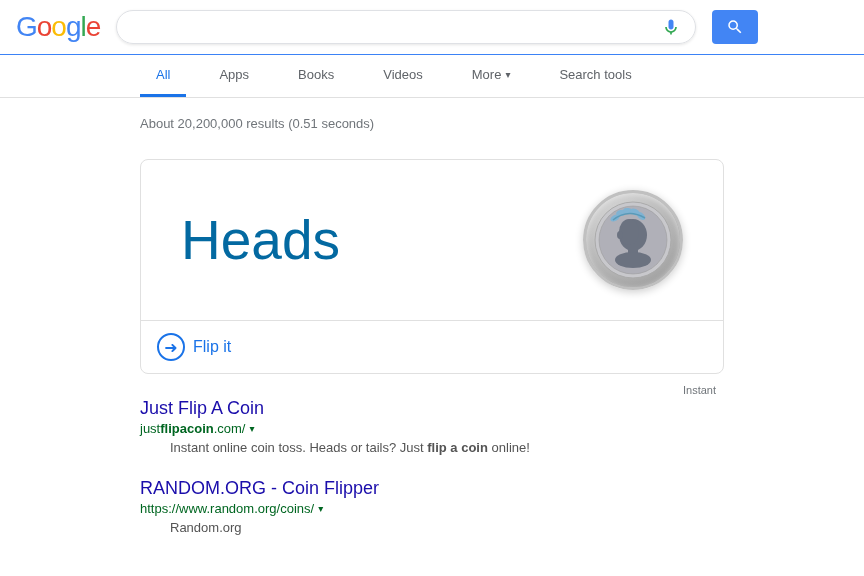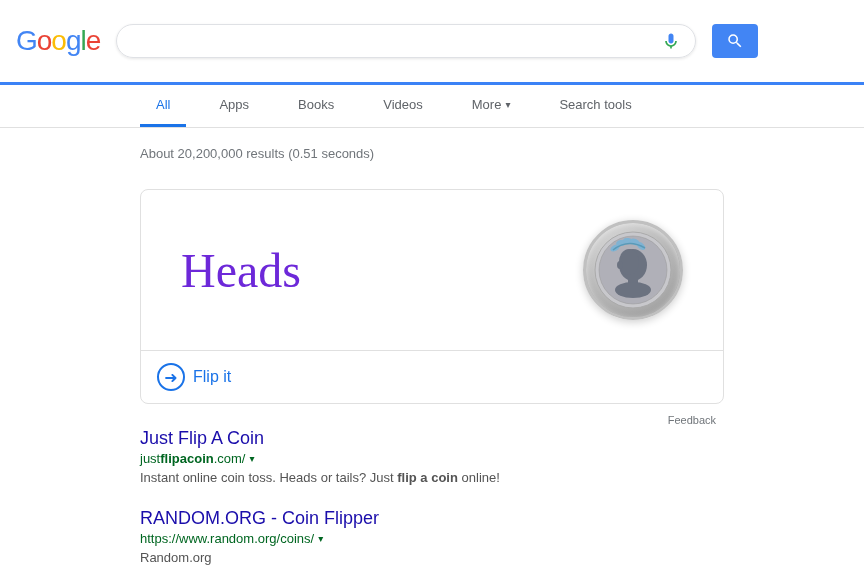--- a/index.html
+++ b/index.html
@@ -2,22 +2,22 @@
 <html><head>
   <meta charset="utf-8">
   <style>
     * { box-sizing: border-box; margin: 0; padding: 0; }
     body { font-family: Arial, sans-serif; background: #fff; color: #222; font-size: 14px; }
 
     
     #header {
       display: flex;
       align-items: center;
-      padding: 24px 16px;
-      border-bottom: 3px solid #3b82f6;
+      padding: 10px 16px;
+      border-bottom: 1px solid #3b82f6;
       gap: 16px;
     }
     #logo-area { display: flex; align-items: center; flex-shrink: 0; }
     .google-logo { font-size: 28px; font-weight: normal; letter-spacing: -1px; }
     .g-blue { color: #4285F4; }
     .g-red { color: #EA4335; }
     .g-yellow { color: #FBBC05; }
     .g-green { color: #34A853; }
 
     #search-bar {
@@ -86,24 +86,23 @@
       margin-bottom: 8px;
     }
     .widget-main {
       display: flex;
       align-items: center;
       justify-content: space-between;
       padding: 30px 40px;
       min-height: 140px;
     }
     .coin-result-text {
-      font-size: 48px;
+      font-size: 55px;
       font-weight: 300;
-      color: #6d28d9;
-      font-family: Liberation Serif, serif;
+      color: #0369a1;
     }
     .coin-image-area {
       width: 100px; height: 100px;
       border-radius: 50%;
       background: radial-gradient(circle at 40% 35%, #e8e8e8, #b0b0b0 60%, #888 100%);
       border: 3px solid #c0c0c0;
       display: flex; align-items: center; justify-content: center;
       overflow: hidden;
       flex-shrink: 0;
       position: relative;
@@ -139,21 +138,21 @@
 
     
     .search-result { margin-bottom: 20px; }
     .result-title { font-size: 18px; color: #1a0dab; text-decoration: none; cursor: pointer; }
     .result-url-line {
       display: flex; align-items: center; gap: 4px;
       margin: 2px 0;
     }
     .result-url { color: #006621; font-size: 13px; }
     .result-arrow { color: #006621; font-size: 10px; cursor: pointer; }
-    .result-snippet { color: #545454; font-size: 13px; line-height: 1.5; }
+    .result-snippet { color: #545454; font-size: 13px; line-height: 1.5; margin-left: 30px; }
   </style>
 </head>
 <body>
 
 <div id="header">
   <div id="logo-area">
     <span class="google-logo">
       <span class="g-blue">G</span><span class="g-red">o</span><span class="g-yellow">o</span><span class="g-blue">g</span><span class="g-green">l</span><span class="g-red">e</span>
     </span>
   </div>
@@ -230,21 +229,21 @@
         </svg>
       </div>
     </div>
     <div class="widget-footer">
       <a class="flip-it-btn" href="#">
         <div class="flip-circle">➜</div>
         <span class="flip-label">Flip it</span>
       </a>
     </div>
   </div>
-  <div class="feedback-link">Feedback</div>
+  <div class="feedback-link">Instant</div>
 
   <div class="search-result">
     <a class="result-title" href="#">Just Flip A Coin</a>
     <div class="result-url-line">
       <span class="result-url">just<strong>flipacoin</strong>.com/</span>
       <span class="result-arrow">▾</span>
     </div>
     <div class="result-snippet">
       <span>Instant online coin toss. Heads or tails? Just </span><strong>flip a coin</strong><span> online!</span>
     </div>

